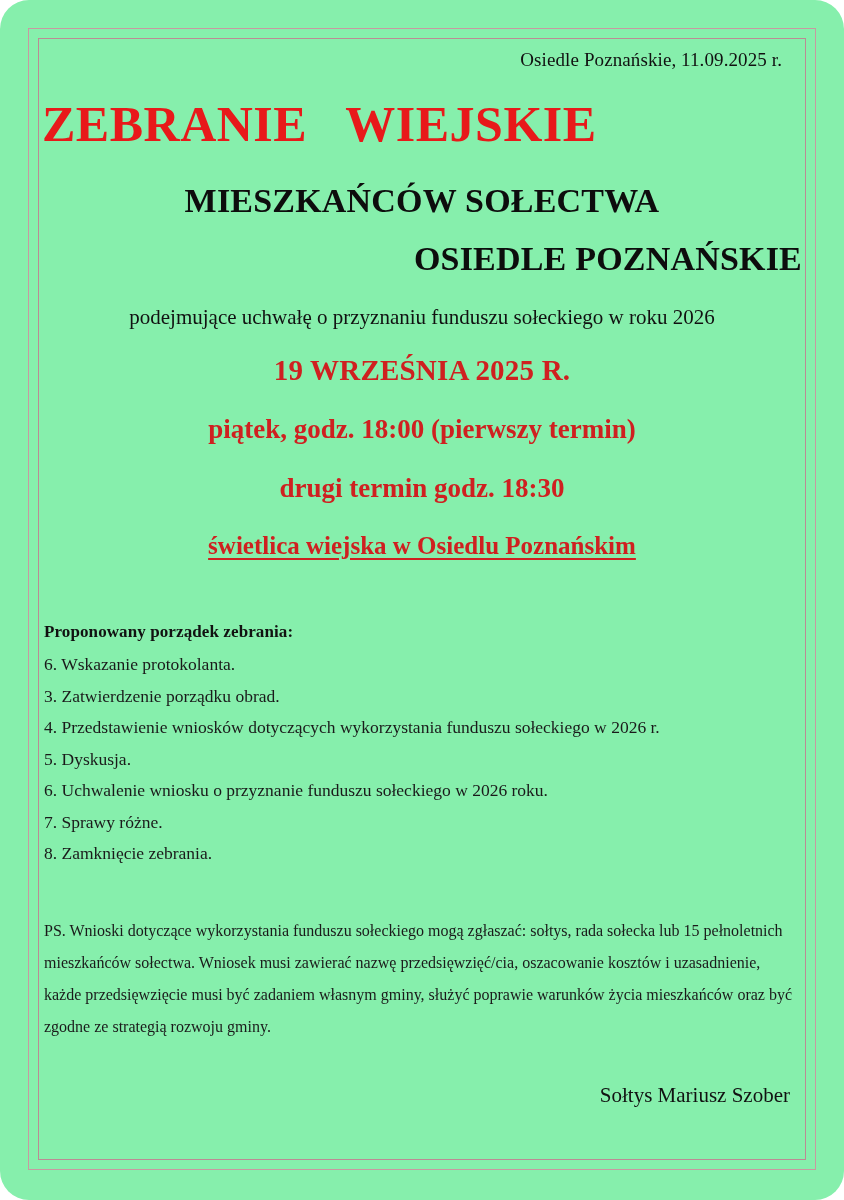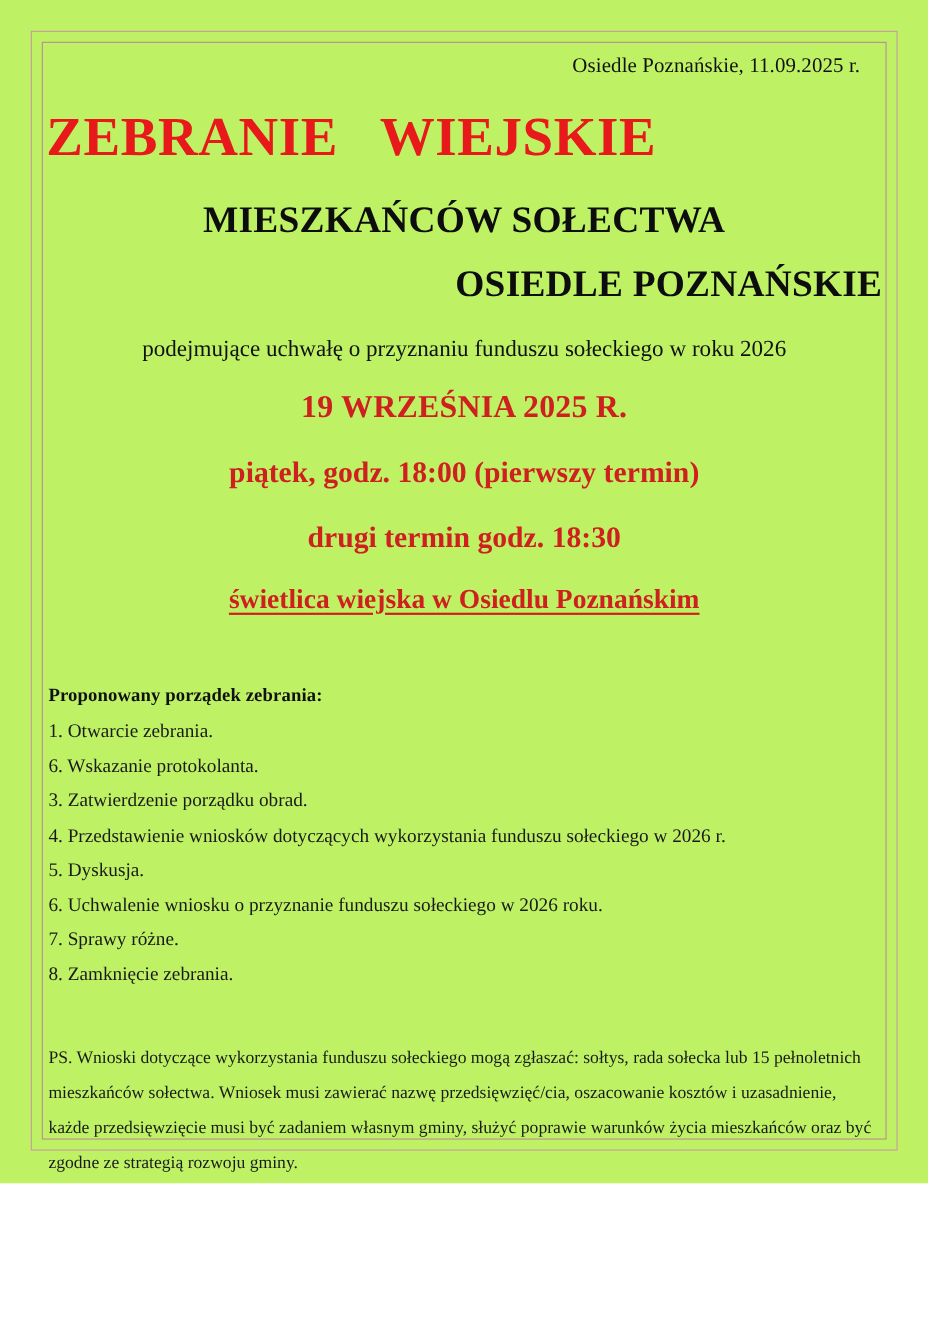--- a/index.html
+++ b/index.html
@@ -4,26 +4,27 @@
 <title>Zebranie Wiejskie</title>
 <style>
   html, body {
     margin: 0;
     padding: 0;
     background: #ffffff;
   }
   .page {
     position: relative;
     width: 844px;
-    height: 1076px;
-    background: #bef264;
+    height: 1200px;
+    background: #86efac;
     overflow: hidden;
     font-family: "Liberation Serif", "DejaVu Serif", serif;
     color: #111111;
     box-sizing: border-box;
+    border-radius: 29px;
   }
   
   .frame-outer {
     position: absolute;
     left: 28px;
     top: 28px;
     right: 28px;
     bottom: 30px;
     border: 1px solid #c79aa1;
     box-sizing: border-box;
@@ -195,21 +196,20 @@
 
     <div class="time-line2">drugi termin godz. 18:30</div>
 
     <div class="venue-line">
       <span>świetlica wiejska w Osiedlu Poznańskim</span>
     </div>
 
     <div class="agenda-block">
       <div class="agenda-heading">Proponowany porządek zebrania:</div>
 
-      <div class="agenda-item">1. Otwarcie zebrania.</div>
       <div class="agenda-item">6. Wskazanie protokolanta.</div>
       <div class="agenda-item">3. Zatwierdzenie porządku obrad.</div>
       <div class="agenda-item">4. Przedstawienie wniosków dotyczących wykorzystania funduszu sołeckiego w 2026 r.</div>
       <div class="agenda-item">5. Dyskusja.</div>
       <div class="agenda-item">6. Uchwalenie wniosku o przyznanie funduszu sołeckiego w 2026 roku.</div>
       <div class="agenda-item">7. Sprawy różne.</div>
       <div class="agenda-item">8. Zamknięcie zebrania.</div>
     </div>
 
     <div class="ps-block">PS. Wnioski dotyczące wykorzystania funduszu sołeckiego mogą zgłaszać: sołtys, rada sołecka lub 15 pełnoletnich mieszkańców sołectwa. Wniosek musi zawierać nazwę przedsięwzięć/cia, oszacowanie kosztów i uzasadnienie, każde przedsięwzięcie musi być zadaniem własnym gminy, służyć poprawie warunków życia mieszkańców oraz być zgodne ze strategią rozwoju gminy.</div>

